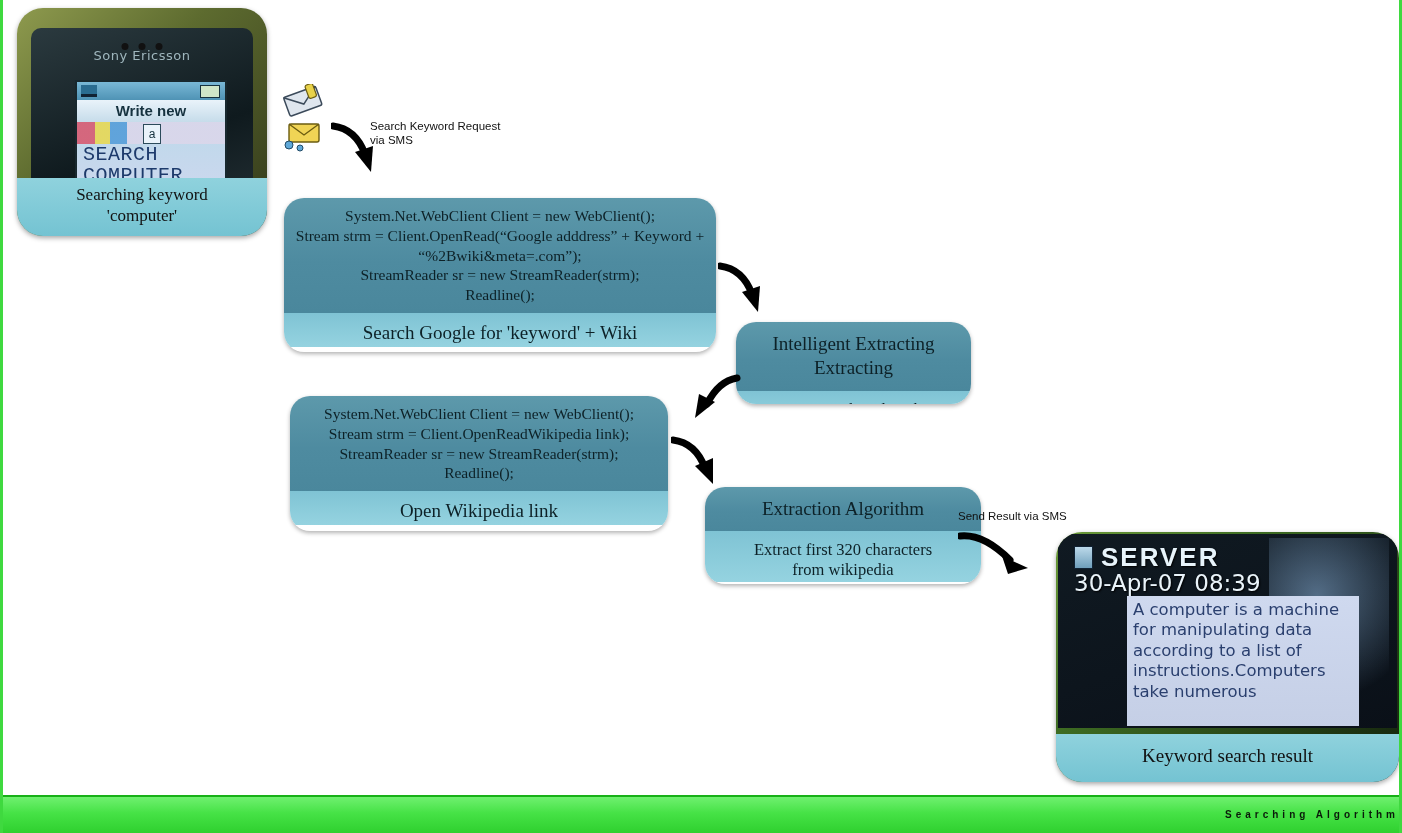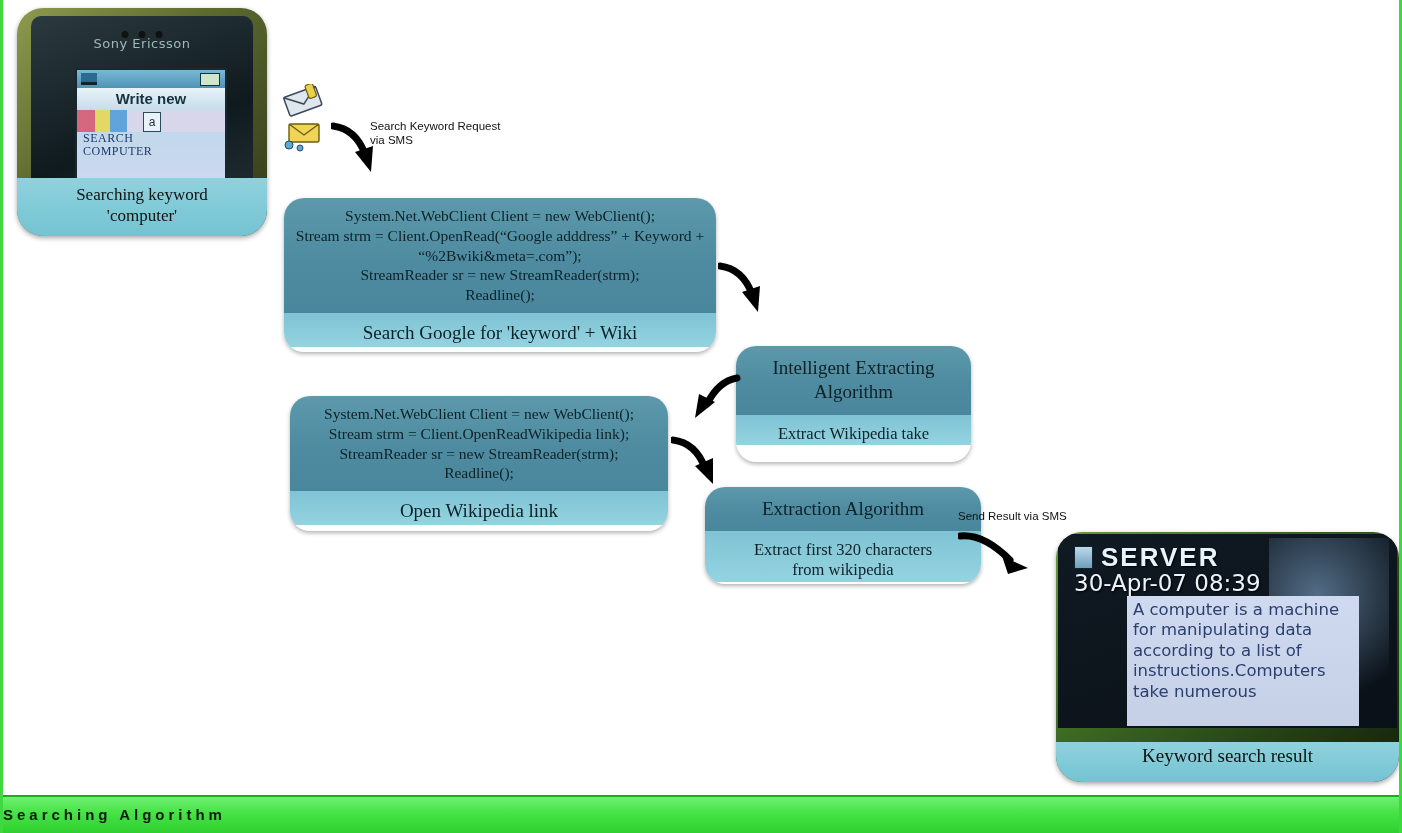--- a/index.html
+++ b/index.html
@@ -37,21 +37,21 @@
     line-height: 1.25;
     padding: 6px 4px 10px 4px;
     box-sizing: border-box;
     background: linear-gradient(180deg,#8fd2dd 0%, #74c3d2 100%);
   }
 
   
   #phone1 { left: 14px; top: 8px; width: 250px; height: 228px;
             background: linear-gradient(135deg,#8e9a4e 0%, #5d6b2f 40%, #32381a 100%); }
   #phone1 .body {
-    position: absolute; left: 14px; top: 8px; width: 222px; height: 190px;
+    position: absolute; left: 14px; top: 20px; width: 222px; height: 190px;
     background: linear-gradient(160deg,#2b3a3f 0%, #0f1a1e 60%, #243035 100%);
     border-radius: 10px;
   }
   #phone1 .brand {
     position: absolute; left: 0; right: 0; top: 20px; text-align: center;
     color: #9fb6bd; font-size: 13px; letter-spacing: .5px;
     font-family: "DejaVu Sans", sans-serif;
   }
   #phone1 .dots { position: absolute; left: 50%; top: 8px; transform: translateX(-50%); }
   #phone1 .dots i {
@@ -89,22 +89,22 @@
     opacity: .85;
   }
   #phone1 .cursorbox {
     position: absolute; left: 66px; top: 42px; width: 16px; height: 18px;
     background: #e9f2fa; border: 1px solid #2b4a5a; color: #16323f;
     font-size: 12px; text-align: center; line-height: 18px;
     font-family: "Liberation Sans", sans-serif;
   }
   #phone1 .kwtext {
     position: absolute; left: 6px; top: 62px; right: 6px;
-    color: #1d3a6b; font-size: 12px; line-height: 1.05;
-    font-family: Liberation Serif, serif; letter-spacing: .5px;
+    color: #1d3a6b; font-size: 20px; line-height: 1.05;
+    font-family: Liberation Mono, monospace; letter-spacing: .5px;
   }
 
   
   #phone2 { left: 1053px; top: 532px; width: 343px; height: 250px;
             background: linear-gradient(135deg,#6d9c3a 0%, #3d6b22 35%, #12200c 100%); }
   #phone2 .screen2 {
     position: absolute; left: 2px; top: 2px; right: 2px; height: 194px;
     background: linear-gradient(160deg,#101a22 0%, #0a1018 100%);
     overflow: hidden;
   }
@@ -157,21 +157,21 @@
     background: linear-gradient(180deg,#7fc3d4 0%, #95d3e0 100%);
     text-align: center;
     font-size: 19px;
     color: #0d2127;
     padding: 9px 10px 2px 10px;
     line-height: 1.2;
   }
   .box .bottom.small { font-size: 16.5px; }
 
   #box-google   { left: 281px; top: 198px; width: 432px; height: 154px; }
-  #box-extract  { left: 733px; top: 322px; width: 235px; height: 116px; margin-top: 24px; }
+  #box-extract  { left: 733px; top: 322px; width: 235px; height: 82px; }
   #box-openwiki { left: 287px; top: 396px; width: 378px; height: 135px; }
   #box-extract2 { left: 702px; top: 487px; width: 276px; height: 97px; }
 
   #box-extract .top, #box-extract2 .top { font-size: 19px; padding: 10px 8px; }
 
   
   .arrow { position: absolute; }
 
   
   .lbl {
@@ -186,23 +186,23 @@
   #sms-icon { position: absolute; left: 278px; top: 84px; width: 52px; height: 72px; }
 
   
   #footer {
     position: absolute; left: 0; right: 0; bottom: 0; height: 36px;
     background: linear-gradient(180deg,#6ff06f 0%, #46e246 45%, #2fd02f 100%);
     border-top: 2px solid #17b017;
   }
   #footer .txt {
     position: absolute; left: 0; right: 0; top: 0; bottom: 0;
-    text-align: left; line-height: 36px;
+    text-align: right; line-height: 36px;
     font-family: "Liberation Sans", sans-serif;
-    font-weight: bold; font-size: 15px; letter-spacing: 4px; color: #0a1a0a;
+    font-weight: bold; font-size: 10px; letter-spacing: 4px; color: #0a1a0a;
   }
 </style>
 </head>
 <body>
 
 <div id="canvas">
 
   <div id="phone1" class="phone-card">
     <div class="body">
       <div class="dots"><i></i><i></i><i></i></div>
@@ -269,21 +269,21 @@
   <div class="arrow" style="left:715px; top:262px;">
     <svg width="62" height="54" viewBox="0 0 62 54">
       <path d="M2 4 C18 6 28 16 34 32" stroke="#000" stroke-width="7" fill="none" stroke-linecap="round"></path>
       <path d="M24 30 L40 50 L42 24 Z" fill="#000"></path>
     </svg>
   </div>
 
   <div id="box-extract" class="box">
     <div class="top">
       <div>Intelligent Extracting</div>
-      <div>Algorithm</div>
+      <div>Extracting</div>
     </div>
     <div class="bottom small">Extract Wikipedia take</div>
   </div>
 
   <div class="arrow" style="left:682px; top:374px;">
     <svg width="60" height="48" viewBox="0 0 60 48">
       <path d="M52 4 C40 6 30 14 22 30" stroke="#000" stroke-width="7" fill="none" stroke-linecap="round"></path>
       <path d="M30 28 L10 44 L14 20 Z" fill="#000"></path>
     </svg>
   </div>
@@ -322,20 +322,20 @@
     </svg>
   </div>
 
   <div id="phone2" class="phone-card">
     <div class="screen2">
       <div class="bgart"></div>
       <div class="hdr"><span class="env"></span><span>SERVER</span></div>
       <div class="date">30-Apr-07 08:39</div>
       <div class="msgbox">A computer is a machine for manipulating data according to a list of instructions.Computers take numerous</div>
     </div>
-    <div class="phone-caption" style="font-size:19px;padding-bottom:14px;padding-top:2px;">Keyword search result</div>
+    <div class="phone-caption" style="font-size:19px;padding-bottom:14px;padding-top:10px;">Keyword search result</div>
   </div>
 
   <div id="footer">
     <div class="txt">Searching Algorithm</div>
   </div>
 
 </div>
 
 </body></html>

